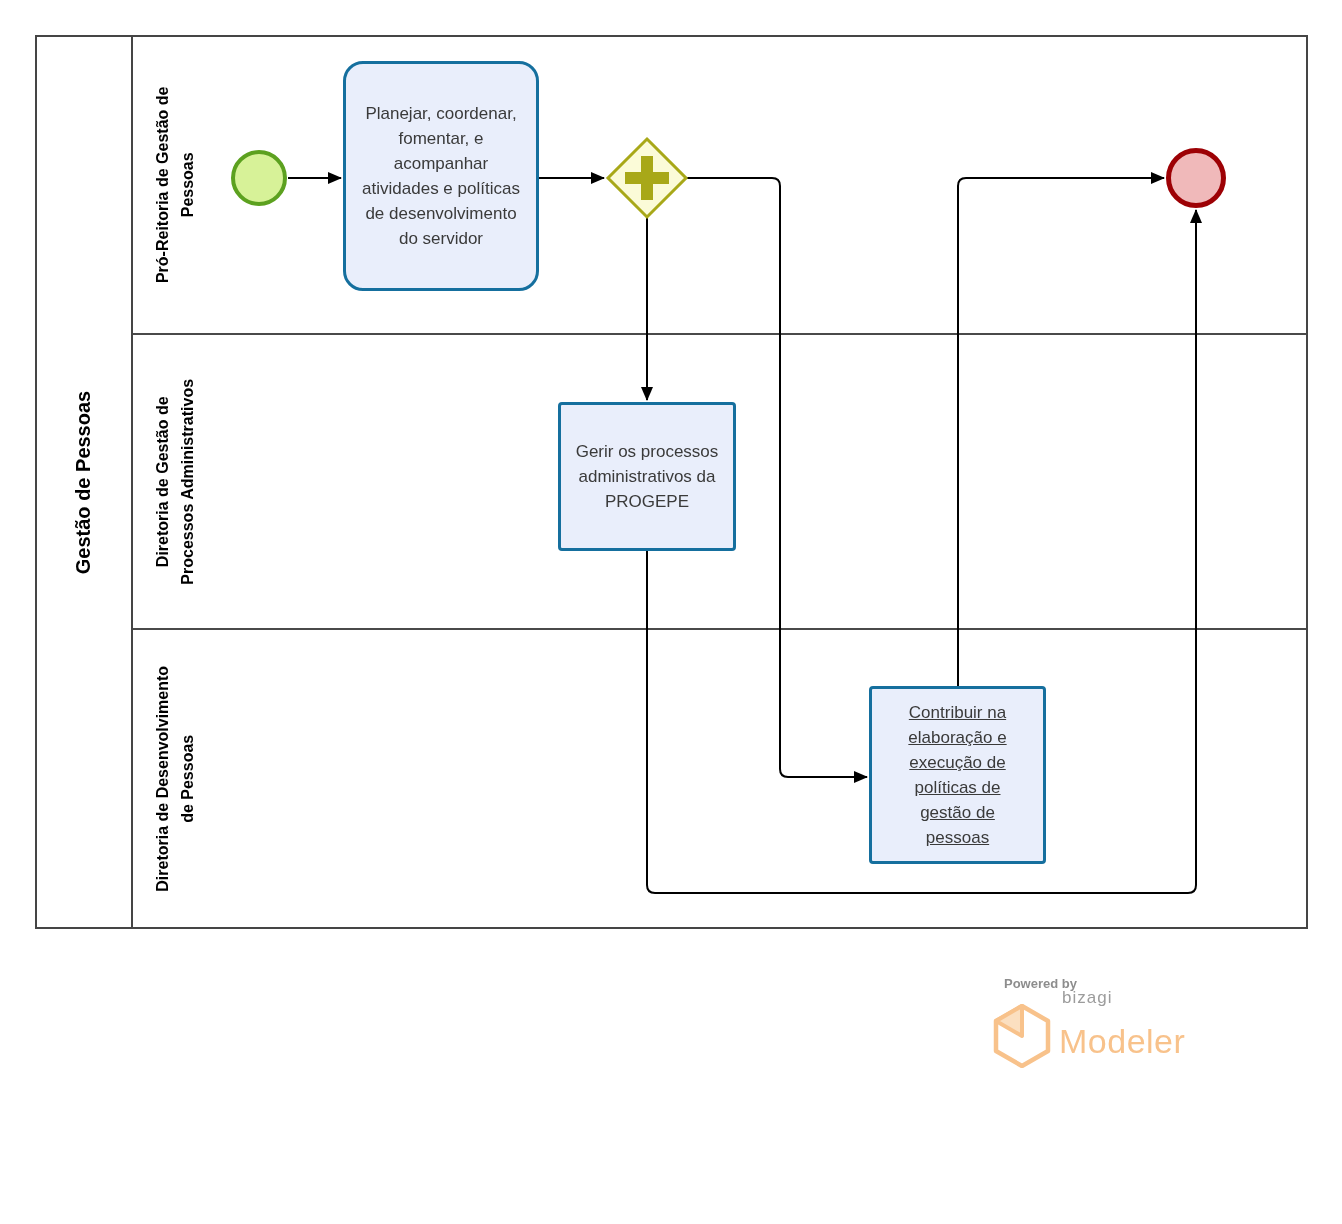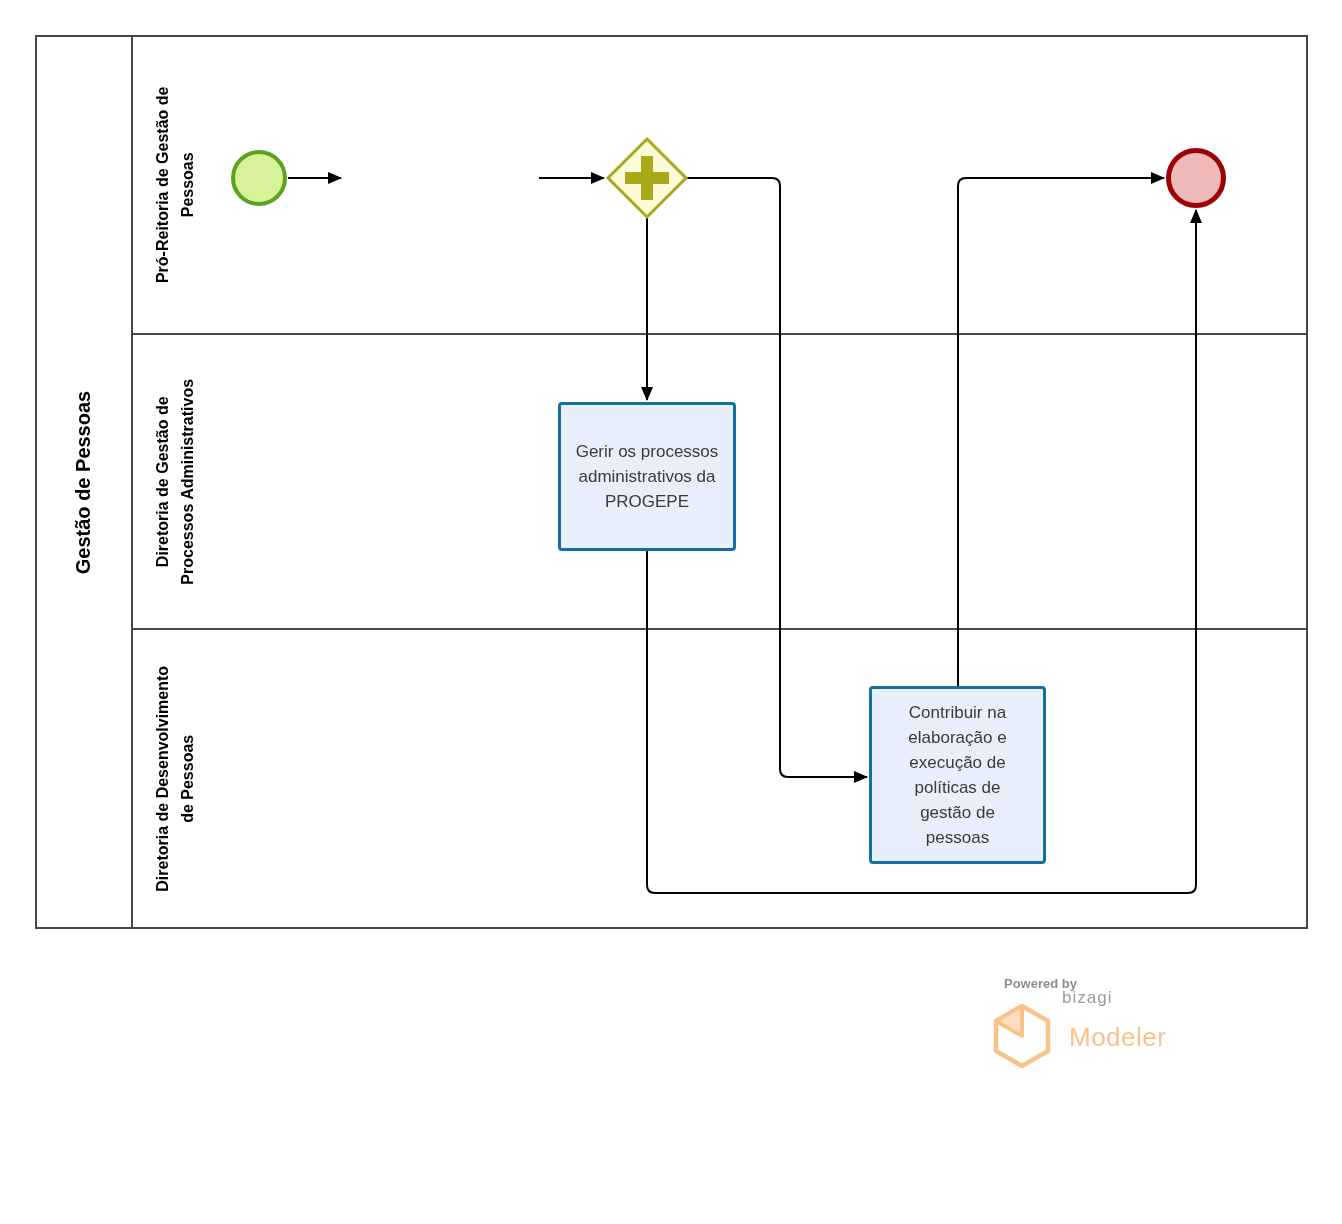--- a/index.html
+++ b/index.html
@@ -34,37 +34,37 @@
     position:absolute;box-sizing:border-box;background:#e9eefb;
     border:3px solid #156f9e;border-radius:4px;
     display:flex;align-items:center;justify-content:center;text-align:center;
     color:#3a3a3a;font-size:17px;line-height:25px;
   }
   .t1{left:343px;top:61px;width:196px;height:230px;border-radius:20px;}
   .t1 .task-label{padding:0 12px;}
   .t2{left:558px;top:402px;width:178px;height:149px;}
   .t2 .task-label{padding:0 14px;}
   .t3{left:869px;top:686px;width:177px;height:178px;}
-  .t3 .task-label{padding:0 30px;}
+  .t3 .task-label{padding:0 30px;text-decoration:underline;}
   .event{position:absolute;border-radius:50%;box-sizing:border-box;}
   .start{
     left:231px;top:150px;width:56px;height:56px;
     background:#d7f298;border:4px solid #5ca11f;
   }
   .end{
     left:1166px;top:148px;width:60px;height:60px;
     background:#f0b9ba;border:5px solid #9d0105;
   }
   .gateway{position:absolute;left:605px;top:136px;}
   
   .branding{position:absolute;left:986px;top:974px;width:260px;height:100px;}
   .powered{position:absolute;left:2px;top:2px;font-size:13px;font-weight:600;color:#8d8d8d;padding-left:16px;}
   .hex{position:absolute;left:6px;top:30px;}
   .bizagi{position:absolute;left:76px;top:14px;font-size:17px;font-weight:500;color:#9c9c9c;letter-spacing:1px;}
-  .modeler{position:absolute;left:83px;top:48px;font-size:26px;font-weight:500;color:#f8c28b;letter-spacing:0.5px;}
+  .modeler{position:absolute;left:73px;top:48px;font-size:34px;font-weight:500;color:#f8c28b;letter-spacing:0.5px;}
 </style>
 </head>
 <body>
 
 <div class="stage">
 
   <div class="pool">
     <div class="pool-band">
       <div class="rot pool-title">Gestão de Pessoas</div>
     </div>
@@ -107,20 +107,23 @@
       <path d="M539,178 L604,178" marker-end="url(#arw)"></path>
       <path d="M647,217 L647,400" marker-end="url(#arw)"></path>
       <path d="M686,178 L772,178 Q780,178 780,186 L780,769 Q780,777 788,777 L867,777" marker-end="url(#arw)"></path>
       <path d="M647,551 L647,885 Q647,893 655,893 L1188,893 Q1196,893 1196,885 L1196,210" marker-end="url(#arw)"></path>
       <path d="M958,686 L958,186 Q958,178 966,178 L1164,178" marker-end="url(#arw)"></path>
     </g>
   </svg>
 
   <div class="event start"></div>
 
+  <div class="task t1">
+    <div class="task-label">Planejar, coordenar, fomentar, e acompanhar atividades e políticas de desenvolvimento do servidor</div>
+  </div>
 
   <svg class="gateway" width="84" height="84">
     <polygon points="42,3 81,42 42,81 3,42" fill="#fbfbd8" stroke="#a8a818" stroke-width="3"></polygon>
     <g fill="#a8a818">
       <rect x="20" y="36" width="44" height="12"></rect>
       <rect x="36" y="20" width="12" height="44"></rect>
     </g>
   </svg>
 
   <div class="task t2">

